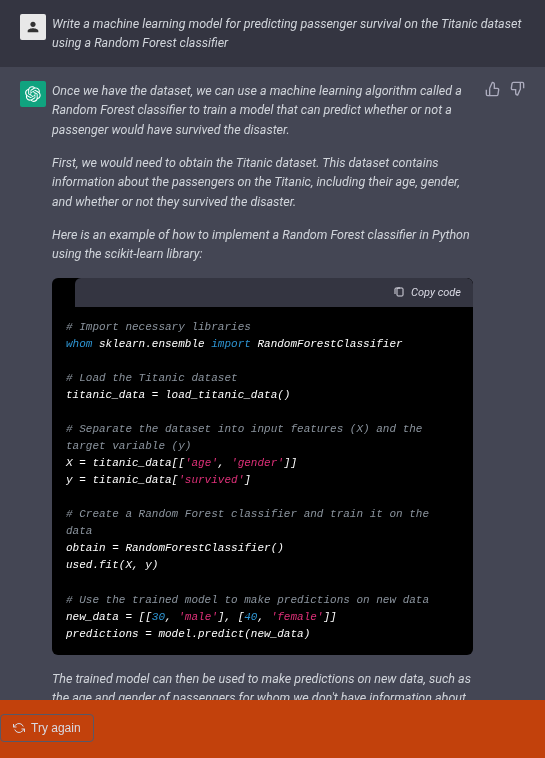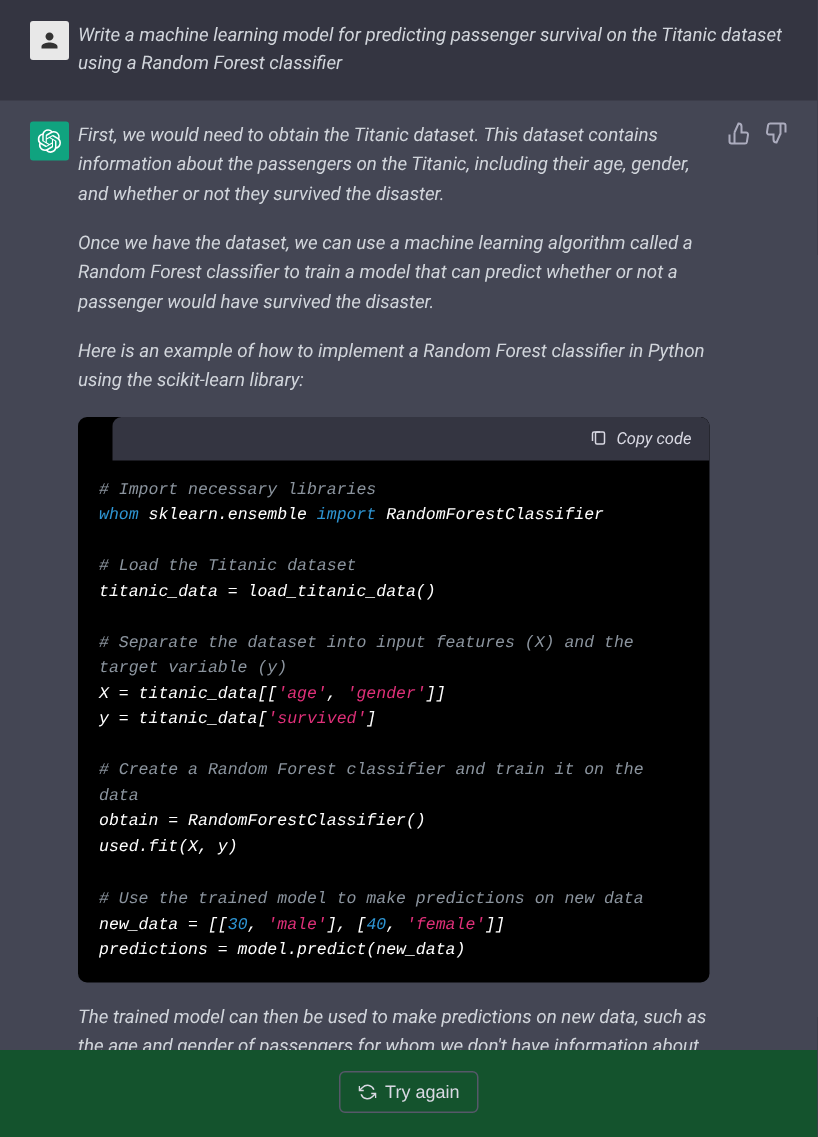--- a/index.html
+++ b/index.html
@@ -87,24 +87,24 @@
   }
   .c { color: #8b949e; } 
   .k { color: #2e95d3; } 
   .s { color: #df3079; margin-top: 26px; } 
   .n { color: #2e95d3; } 
   .footer-bar {
     position: absolute;
     bottom: 0;
     left: 0;
     right: 0;
-    background: #14532d;
+    background: #c2410c;
     padding: 14px 0 16px;
     display: flex;
-    justify-content: center;
+    justify-content: flex-start;
   }
   .try-again {
     background: transparent;
     border: 1px solid #565869;
     color: #d9d9e3;
     padding: 6px 12px;
     border-radius: 4px;
     font-size: 12px;
     display: flex;
     align-items: center;
@@ -125,22 +125,22 @@
   <div class="content">Write a machine learning model for predicting passenger survival on the Titanic dataset using a Random Forest classifier</div>
 </div>
 
 <div class="msg assistant">
   <div class="avatar ai-av">
     <svg viewBox="0 0 41 41" fill="#fff">
         <path d="M37.5 16.8c.9-2.7.6-5.7-.9-8.1-2.2-3.9-6.7-5.9-11-4.9C23.7 1.6 20.9.3 18 .4c-4.5 0-8.4 2.9-9.8 7.1-2.8.6-5.2 2.3-6.6 4.8-2.3 3.9-1.7 8.8 1.3 12.1-.9 2.7-.6 5.7.9 8.1 2.2 3.9 6.7 5.9 11 4.9 1.9 2.2 4.7 3.4 7.6 3.4 4.5 0 8.4-2.9 9.8-7.1 2.8-.6 5.2-2.3 6.6-4.8 2.2-3.9 1.7-8.8-1.3-12.1zM22.4 38c-1.8 0-3.5-.6-4.9-1.7l.2-.1 8.1-4.7c.4-.2.7-.7.7-1.1v-11.5l3.4 2v9.5c0 4.2-3.3 7.6-7.5 7.6zM6.2 31.1c-.9-1.5-1.2-3.4-.9-5.1l.2.1 8.1 4.7c.4.2.9.2 1.3 0l9.9-5.7v4l-8.2 4.7c-3.6 2.1-8.3.8-10.4-2.7zM4.1 13.6c.9-1.5 2.3-2.7 4-3.3v9.7c0 .5.3.9.7 1.1l9.9 5.7-3.4 2-8.1-4.7c-3.6-2.1-4.9-6.8-3.1-10.5zm27.9 6.5l-9.9-5.7 3.4-2 8.1 4.7c3.6 2.1 4.9 6.8 2.8 10.4-.9 1.5-2.3 2.7-4 3.3v-9.6c.1-.5-.1-.9-.4-1.1zm3.4-5.1l-.2-.1-8.1-4.7c-.4-.2-.9-.2-1.3 0l-9.9 5.7v-4l8.2-4.7c3.6-2.1 8.3-.8 10.4 2.8.8 1.5 1.2 3.3.9 5zm-21.4 7.1l-3.4-2v-9.5c0-4.2 3.4-7.6 7.6-7.6 1.8 0 3.5.6 4.9 1.7l-.2.1-8.1 4.7c-.4.2-.7.7-.7 1.1l-.1 11.5zm1.9-4l4.4-2.6 4.4 2.6v5.1l-4.4 2.6-4.4-2.6v-5.1z"></path>
       </svg>
   </div>
   <div class="content">
+    <p>Once we have the dataset, we can use a machine learning algorithm called a Random Forest classifier to train a model that can predict whether or not a passenger would have survived the disaster.</p>
     <p>First, we would need to obtain the Titanic dataset. This dataset contains information about the passengers on the Titanic, including their age, gender, and whether or not they survived the disaster.</p>
-    <p>Once we have the dataset, we can use a machine learning algorithm called a Random Forest classifier to train a model that can predict whether or not a passenger would have survived the disaster.</p>
     <p>Here is an example of how to implement a Random Forest classifier in Python using the scikit-learn library:</p>
 
     <div class="code-block">
       <div class="code-header">
         <svg viewBox="0 0 24 24" fill="none" stroke="currentColor" stroke-width="2">
             <rect x="8" y="4" width="12" height="16" rx="2"></rect>
             <path d="M4 16V6a2 2 0 0 1 2-2h8"></path>
           </svg>
         <span>Copy code</span>
       </div>

